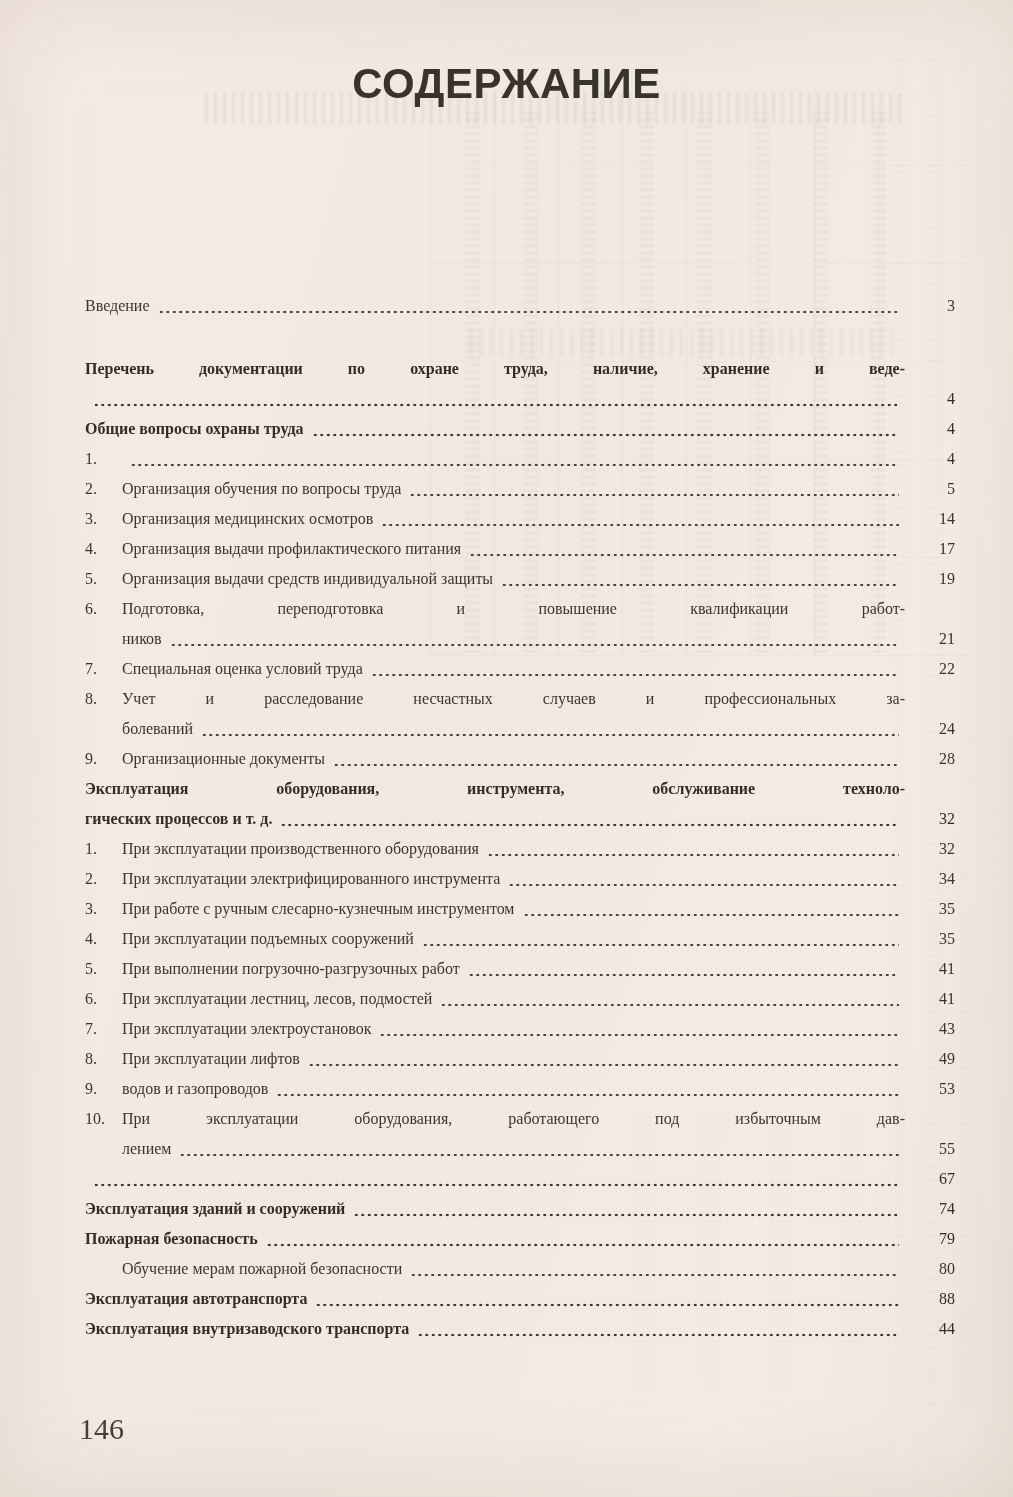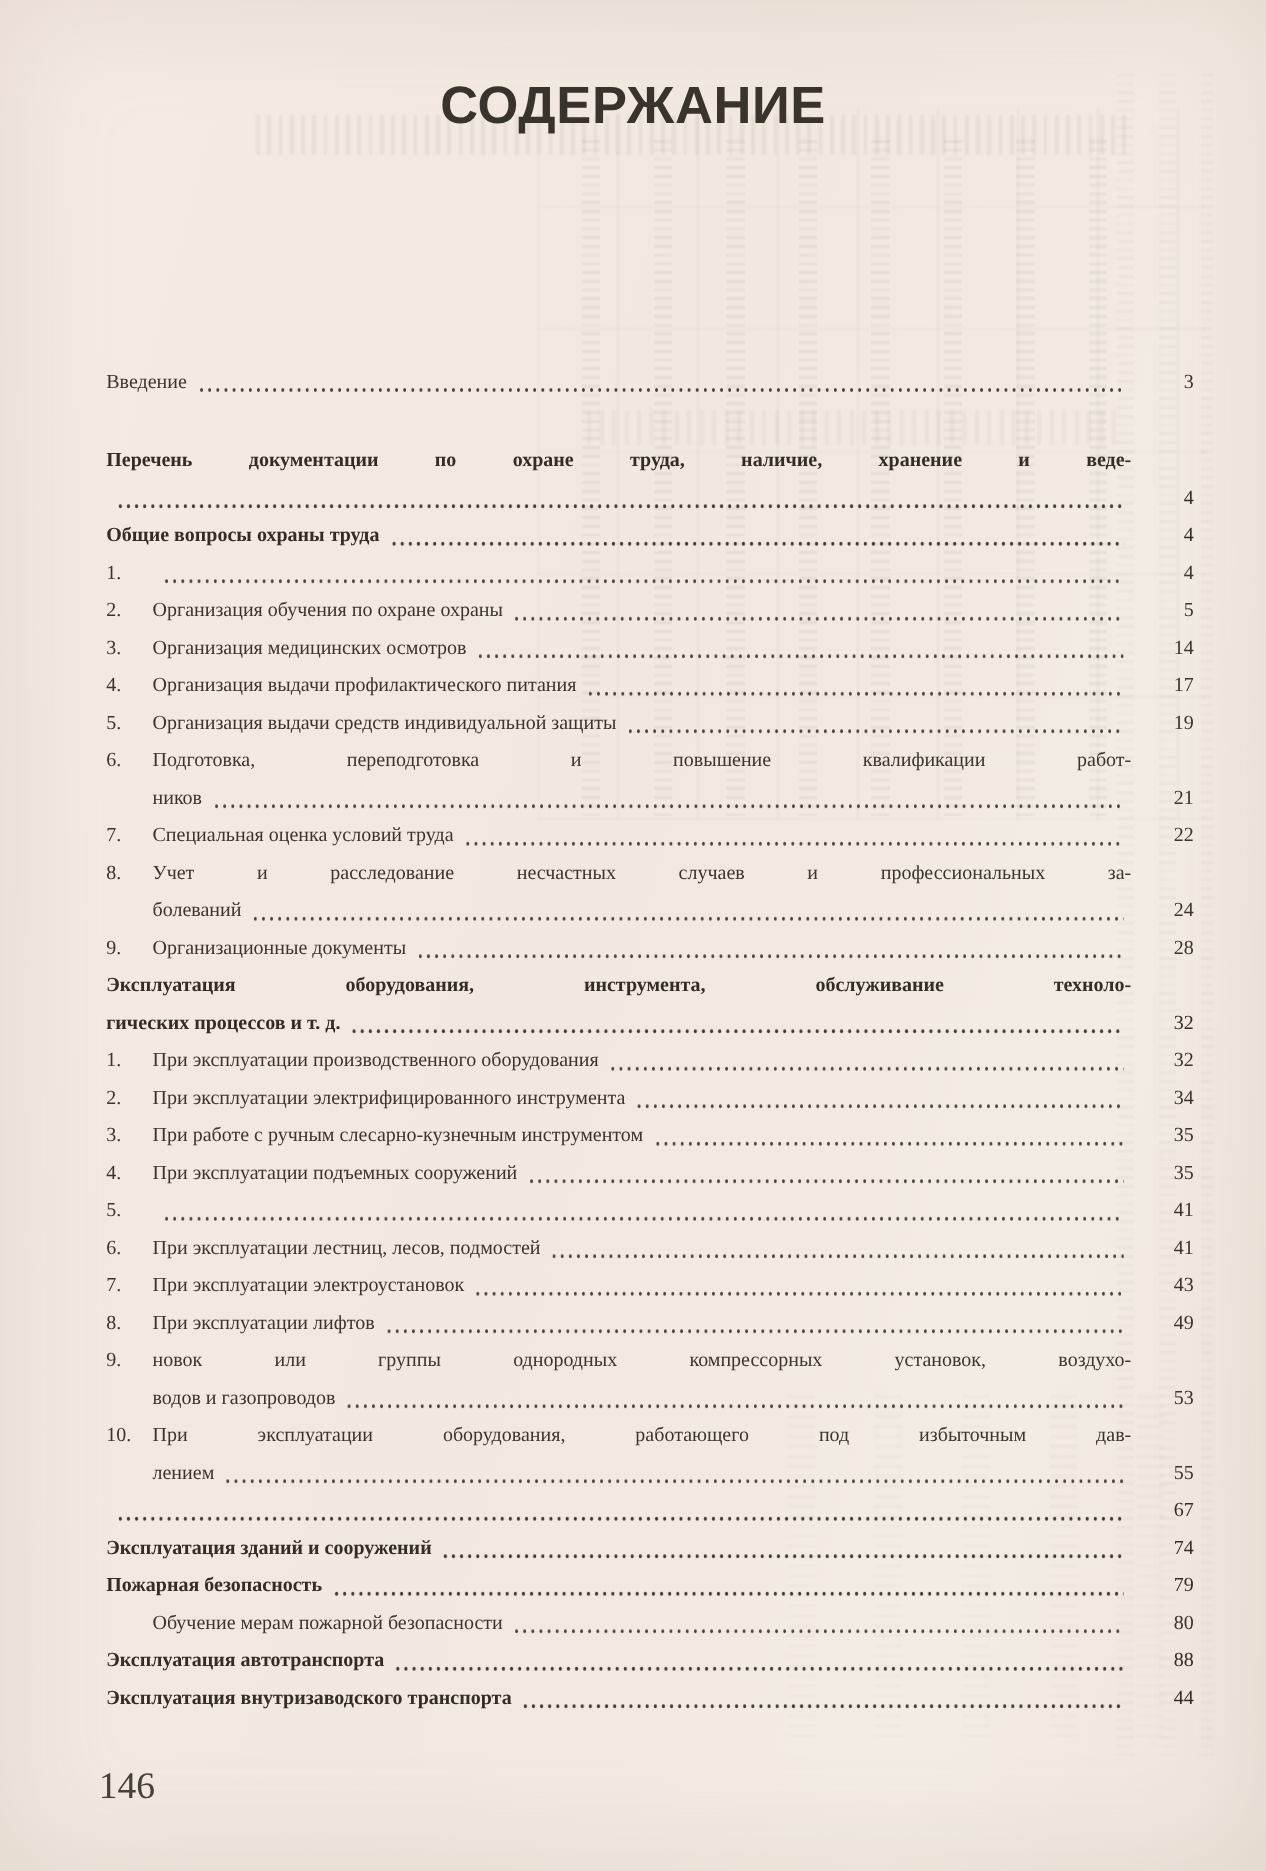--- a/index.html
+++ b/index.html
@@ -148,21 +148,21 @@
       <div class="entry hang">
         <span class="num">1.</span>
         <div class="line last">
           <span class="leader"></span>
           <span class="pg">4</span>
         </div>
       </div>
       <div class="entry hang">
         <span class="num">2.</span>
         <div class="line last">
-          <span class="txt">Организация обучения по охране охраны</span>
+          <span class="txt">Организация обучения по вопросы труда</span>
           <span class="leader"></span>
           <span class="pg">5</span>
         </div>
       </div>
       <div class="entry hang">
         <span class="num">3.</span>
         <div class="line last">
           <span class="txt">Организация медицинских осмотров</span>
           <span class="leader"></span>
           <span class="pg">14</span>
@@ -254,20 +254,21 @@
         <span class="num">4.</span>
         <div class="line last">
           <span class="txt">При эксплуатации подъемных сооружений</span>
           <span class="leader"></span>
           <span class="pg">35</span>
         </div>
       </div>
       <div class="entry hang">
         <span class="num">5.</span>
         <div class="line last">
+          <span class="txt">При выполнении погрузочно-разгрузочных работ</span>
           <span class="leader"></span>
           <span class="pg">41</span>
         </div>
       </div>
       <div class="entry hang">
         <span class="num">6.</span>
         <div class="line last">
           <span class="txt">При эксплуатации лестниц, лесов, подмостей</span>
           <span class="leader"></span>
           <span class="pg">41</span>
@@ -284,21 +285,20 @@
       <div class="entry hang">
         <span class="num">8.</span>
         <div class="line last">
           <span class="txt">При эксплуатации лифтов</span>
           <span class="leader"></span>
           <span class="pg">49</span>
         </div>
       </div>
       <div class="entry hang">
         <span class="num">9.</span>
-        <div class="line just">новок или группы однородных компрессорных установок, воздухо-</div>
         <div class="line last">
           <span class="txt">водов и газопроводов</span>
           <span class="leader"></span>
           <span class="pg">53</span>
         </div>
       </div>
       <div class="entry hang">
         <span class="num">10.</span>
         <div class="line just">При эксплуатации оборудования, работающего под избыточным дав-</div>
         <div class="line last">

